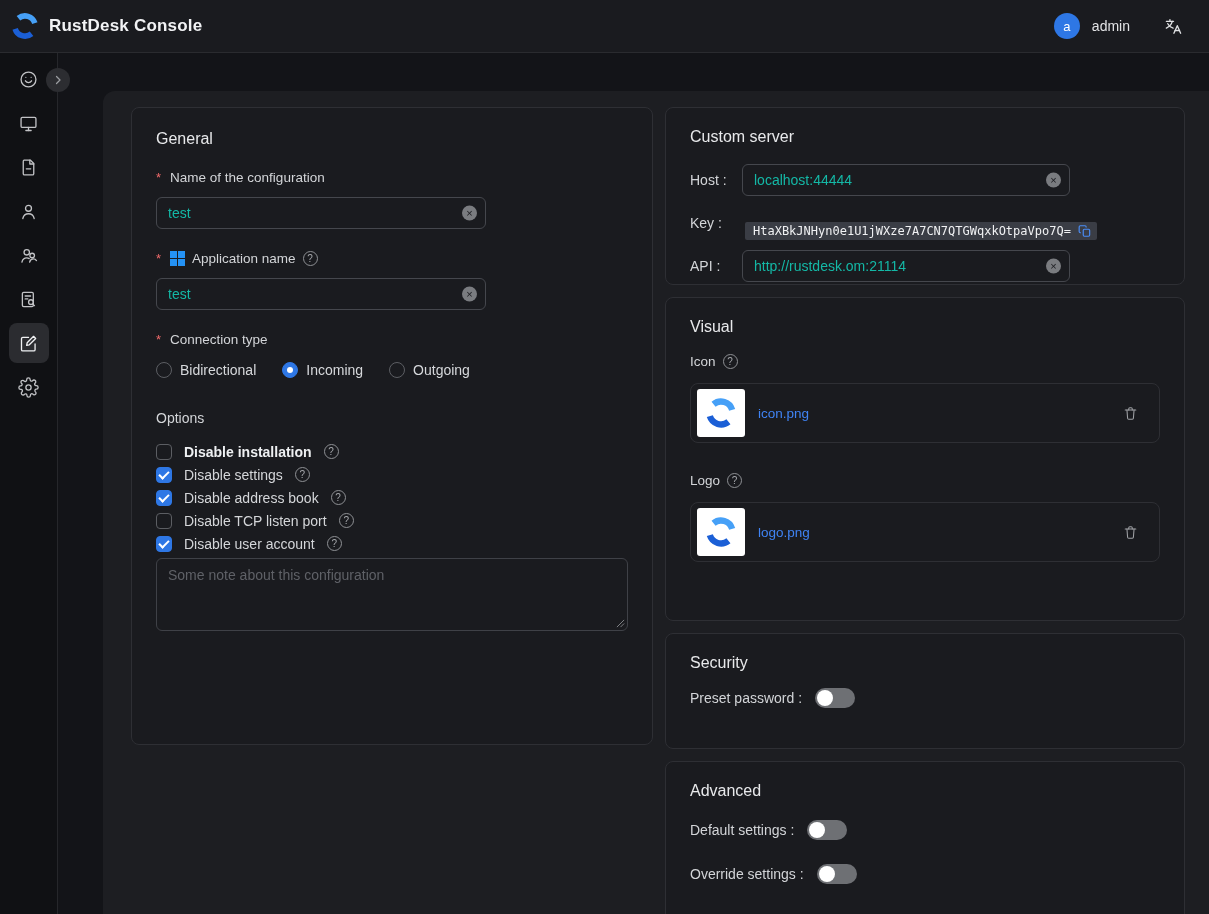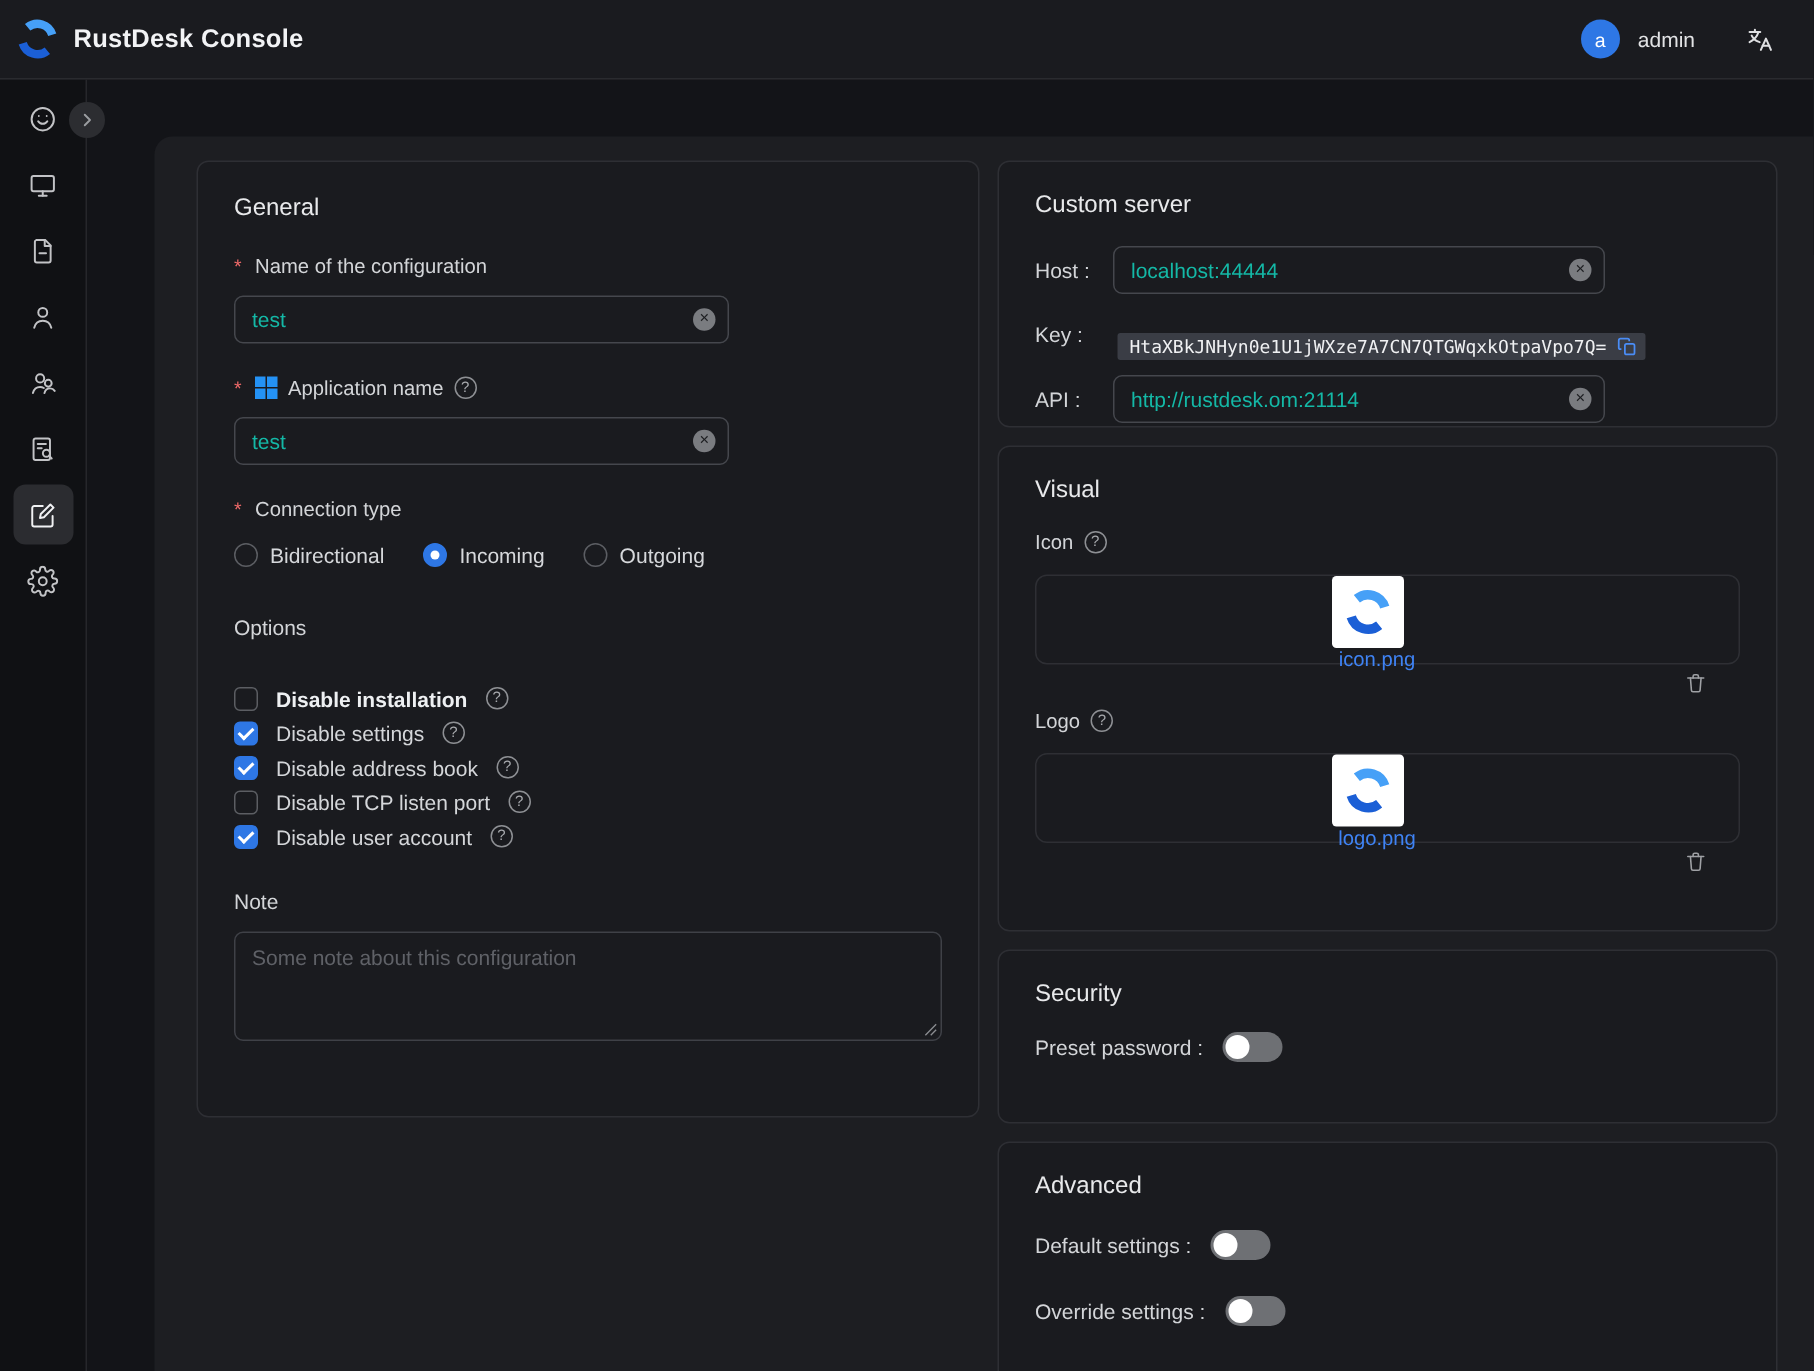--- a/index.html
+++ b/index.html
@@ -84,21 +84,21 @@
     color:#1b1c1f; font-size:11px; line-height:15px; text-align:center;
     border:none; padding:0; cursor:pointer;
   }
   
   .radio-group { display:flex; gap:26px; margin-bottom:32px; }
   .radio { display:flex; align-items:center; gap:8px; font-size:14px; color:#d6d8db; cursor:pointer; }
   .radio-dot { width:16px; height:16px; border-radius:50%; border:1.5px solid #5c5e63; position:relative; }
   .radio-dot.checked { border-color:#2e77e5; background:#2e77e5; }
   .radio-dot.checked::after { content:""; position:absolute; inset:4px; border-radius:50%; background:#fff; }
   
-  .sub-label { font-size:14px; color:#d3d5d8; margin-bottom:31px; }
+  .sub-label { font-size:14px; color:#d3d5d8; margin-bottom:17px; }
   .check-row { display:flex; align-items:center; gap:12px; margin-bottom:6px; font-size:14px; color:#d4d6d9; height:17px; }
   .checkbox { width:16px; height:16px; border-radius:4px; border:1.5px solid #5c5e63; position:relative; background:transparent; flex:none; cursor:pointer; }
   .checkbox.checked { background:#2e77e5; border-color:#2e77e5; }
   .checkbox.checked::after {
     content:""; position:absolute; left:4px; top:1px; width:4px; height:8px;
     border:solid #fff; border-width:0 2px 2px 0; transform:rotate(45deg);
   }
   .check-row .strong { font-weight:700; color:#eef0f2; }
   
   .note-label { font-size:14px; color:#d3d5d8; margin:27px 0 12px; }
@@ -117,21 +117,21 @@
   .server-input { position:relative; width:328px; height:32px; }
   .key-chip {
     display:flex; align-items:center; gap:7px; margin-left:3px;
     background:#3a3d45; border-radius:2px; padding:2px 5px 2px 8px;
     font-family:"DejaVu Sans Mono", monospace; font-size:12px; color:#f0f1f3;margin-top:16px;
   }
   .copy-btn { background:none; border:none; padding:0; display:flex; cursor:pointer; color:#4a8df6; }
   
   .upload-row {
     height:60px; border:1px solid #2e2f34; border-radius:8px;
-    display:flex; align-items:center; padding:0 20px 0 6px; margin-bottom:30px;flex-direction:column;
+    display:flex; align-items:center; padding:0 20px 0 6px; margin-bottom:30px;
   }
   .upload-row.last { margin-bottom:0; }
   .thumb { width:48px; height:48px; background:#fff; border-radius:3px; display:flex; align-items:center; justify-content:center; margin-right:13px; flex:none; }
   .file-link { color:#3f83f4; font-size:13.5px; text-decoration:none; cursor:pointer; }
   .trash-btn { margin-left:auto; background:none; border:none; color:#9fa1a5; display:flex; cursor:pointer; }
   
   .toggle-row { display:flex; align-items:center; gap:13px; font-size:14px; color:#d3d5d8; margin-bottom:24px; }
   .toggle { width:40px; height:20px; border-radius:10px; background:#6e7074; border:none; position:relative; cursor:pointer; flex:none; }
   .toggle::after { content:""; position:absolute; left:2px; top:2px; width:16px; height:16px; border-radius:50%; background:#fff; transition:left .15s; }
   svg { display:block; }
@@ -316,21 +316,20 @@
       <span class="checkbox"></span>
       <span>Disable TCP listen port</span>
       <span class="q-icon">?</span>
     </div>
     <div class="check-row">
       <span class="checkbox checked"></span>
       <span>Disable user account</span>
       <span class="q-icon">?</span>
     </div>
 
-    <div class="note-label">Note</div>
     <div class="note-wrap">
       <textarea placeholder="Some note about this configuration" style=""></textarea>
       <span class="resize-handle">
         <svg width="9" height="9" viewBox="0 0 10 10" stroke="currentColor" stroke-width="1">
             <path d="M1 9L9 1M5 9L9 5"></path>
           </svg>
       </span>
     </div>
   </div>
 

